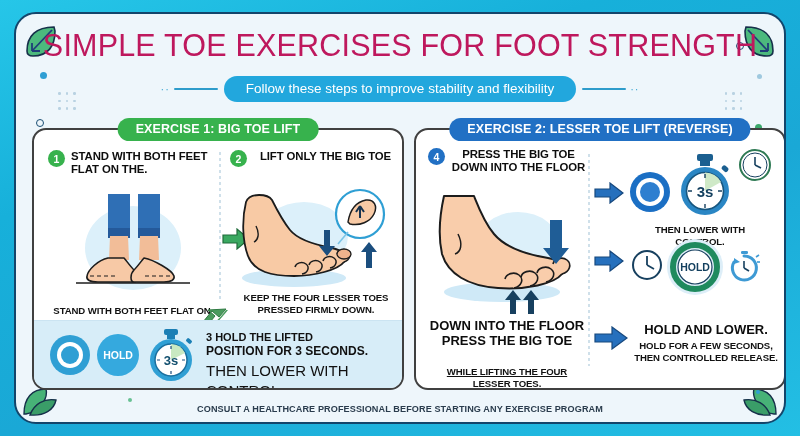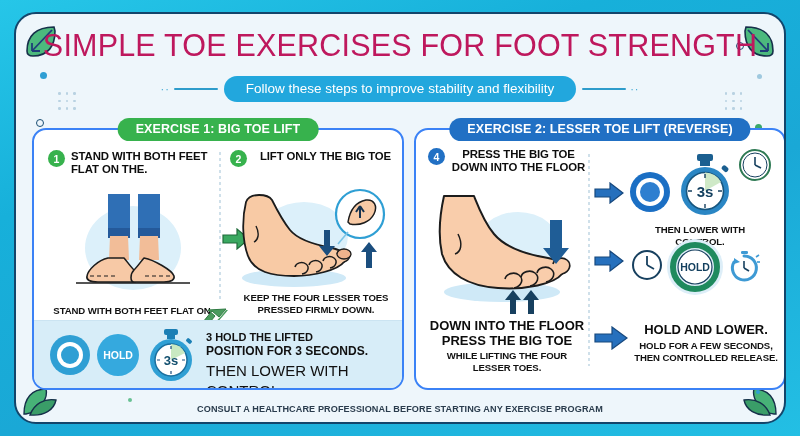--- a/index.html
+++ b/index.html
@@ -50,21 +50,21 @@
     font-size: 13.5px;
     padding: 5px 22px 6px;
     border-radius: 14px;
     white-space: nowrap;
   }
 
   
   .panel {
     position: absolute;
     background: #ffffff;
-    border: 2px solid #3b82f6;
+    border: 2px solid #404040;
     border-radius: 14px;
   }
   #panel-left  { left: 16px;  top: 114px; width: 372px; height: 262px; }
   #panel-right { left: 398px; top: 114px; width: 372px; height: 262px; }
 
   .panel-badge {
     position: absolute; top: -12px; left: 50%; transform: translateX(-50%);
     color: #fff; font-size: 12.5px; font-weight: bold;
     padding: 4px 18px 5px; border-radius: 13px;
     white-space: nowrap; z-index: 4;
@@ -396,21 +396,21 @@
           <rect x="15" y="3" width="7" height="3" rx="1.2" fill="#3e9ad4"></rect>
           <line x1="18" y1="20" x2="18" y2="13" stroke="#17405f" stroke-width="1.6"></line>
           <line x1="18" y1="20" x2="23" y2="23" stroke="#17405f" stroke-width="1.6"></line>
           <line x1="30" y1="9" x2="33" y2="7" stroke="#3e9ad4" stroke-width="1.6"></line>
           <line x1="31" y1="14" x2="34" y2="14" stroke="#3e9ad4" stroke-width="1.6"></line>
         </svg>
 
         <div style="position:absolute; left:8px; top:188px; width:166px;">
           <div class="cap-lg">DOWN INTO THE FLOOR</div>
           <div class="cap-lg">PRESS THE BIG TOE</div>
-          <div class="cap" style="margin-top:2px;">WHILE LIFTING THE FOUR</div>
+          <div class="cap" style="margin-top:18px;text-decoration:underline;">WHILE LIFTING THE FOUR</div>
           <div class="cap">LESSER TOES.</div>
         </div>
 
         <svg style="position:absolute; left:178px; top:196px; width:34px; height:24px;" viewBox="0 0 34 24">
           <path d="M1 8 L18 8 L18 1 L33 12 L18 23 L18 16 L1 16 Z" fill="#2670bd" stroke="#17487d" stroke-width="1.2"></path>
         </svg>
 
         <div style="position:absolute; left:210px; top:192px; width:160px;">
           <div class="cap-lg">HOLD AND LOWER.</div>
           <div class="cap" style="margin-top:3px;">HOLD FOR A FEW SECONDS,</div>

